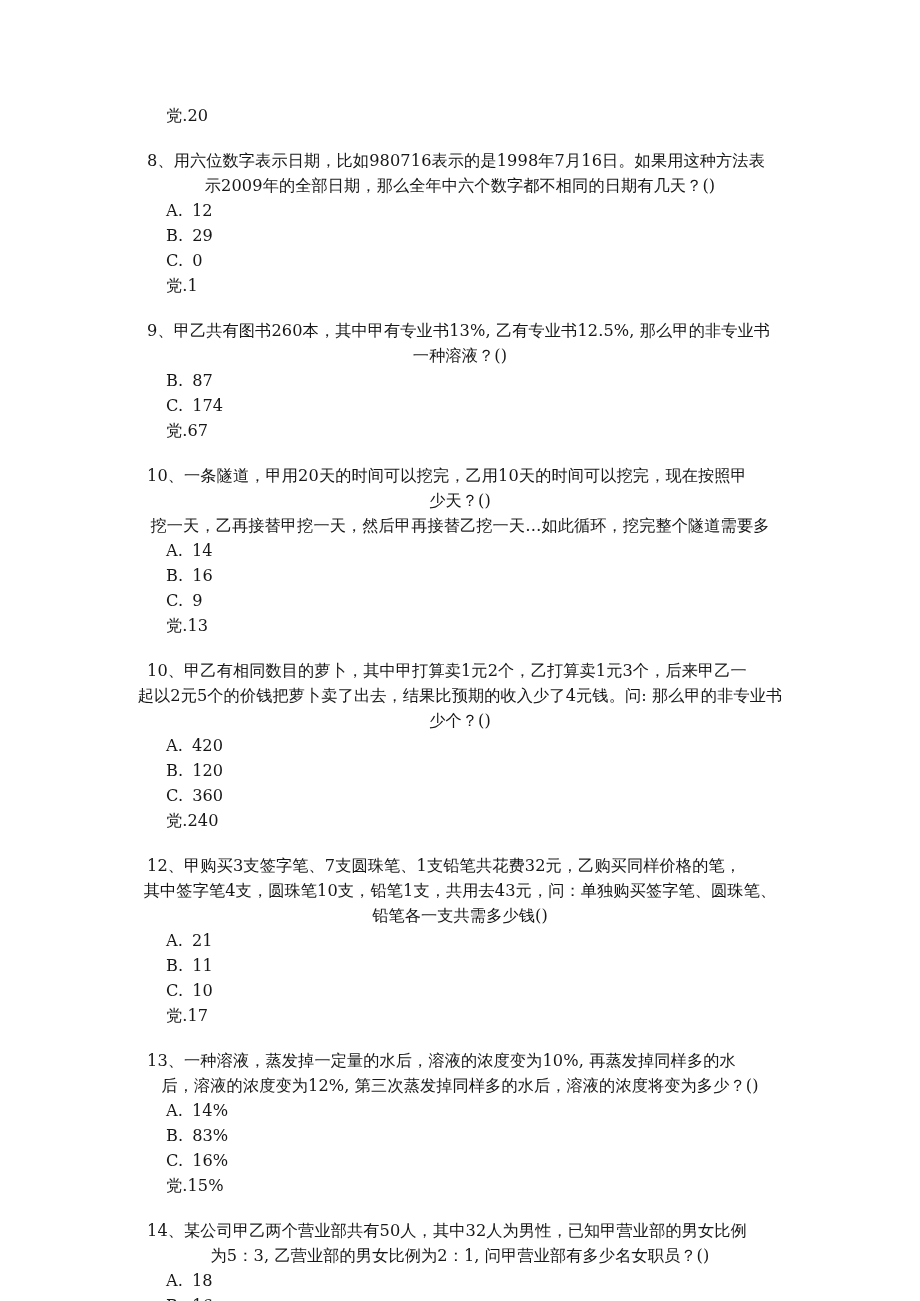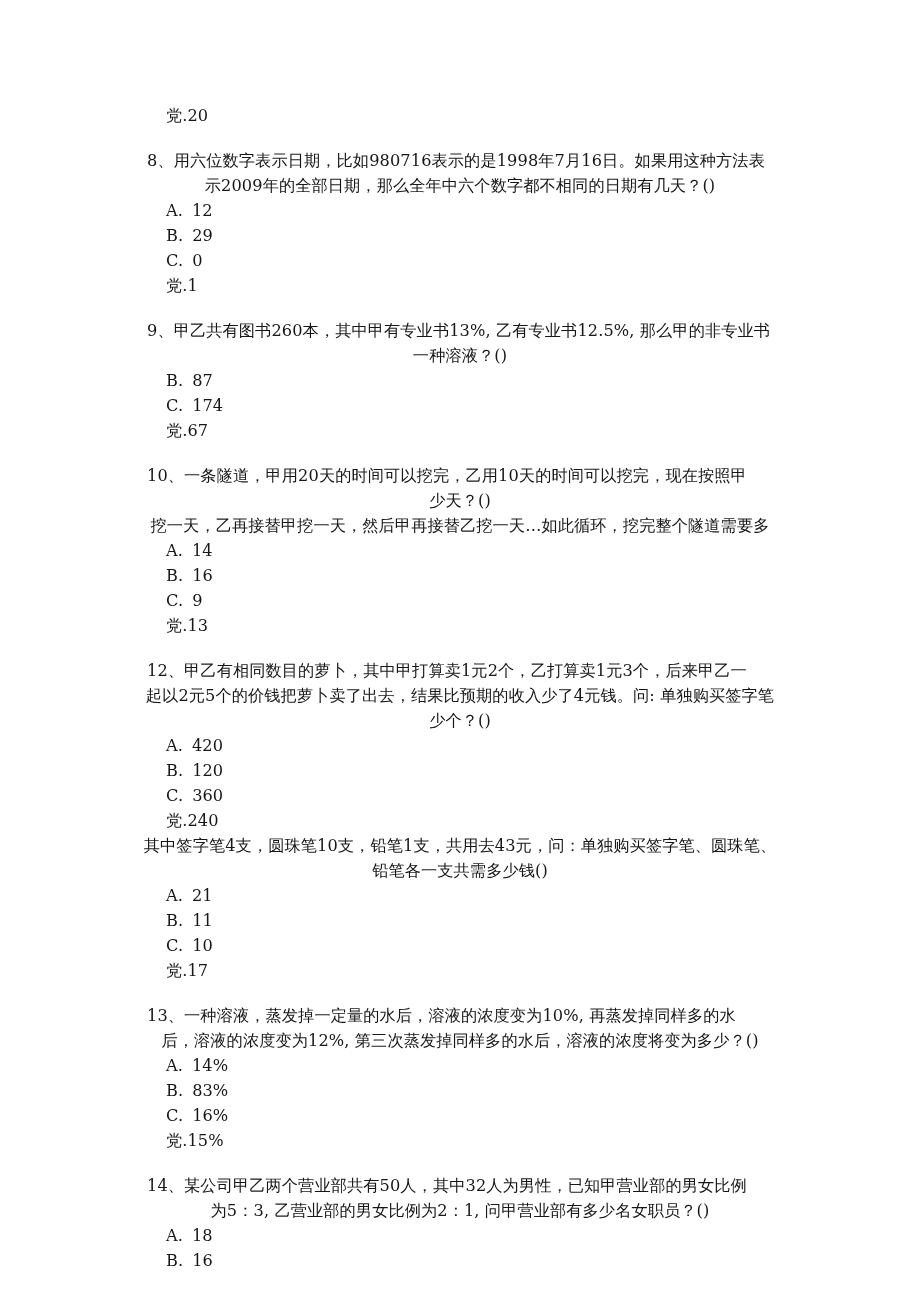--- a/index.html
+++ b/index.html
@@ -99,27 +99,28 @@
       <div class="line opt"><span class="opt-label">B.</span><span class="opt-gap"> </span><span class="num">87</span></div>
       <div class="line opt"><span class="opt-label">C.</span><span class="opt-gap"> </span><span class="num">174</span></div>
       <div class="line opt"><span class="opt-label">党.</span><span class="opt-gap tight"></span><span class="num">67</span></div>
       <div class="line q-first">10、一条隧道，甲用20天的时间可以挖完，乙用10天的时间可以挖完，现在按照甲</div>
       <div class="line q-cont">少天？()</div>
       <div class="line q-cont">挖一天，乙再接替甲挖一天，然后甲再接替乙挖一天…如此循环，挖完整个隧道需要多</div>
       <div class="line opt"><span class="opt-label">A.</span><span class="opt-gap"> </span><span class="num">14</span></div>
       <div class="line opt"><span class="opt-label">B.</span><span class="opt-gap"> </span><span class="num">16</span></div>
       <div class="line opt"><span class="opt-label">C.</span><span class="opt-gap"> </span><span class="num">9</span></div>
       <div class="line opt"><span class="opt-label">党.</span><span class="opt-gap tight"></span><span class="num">13</span></div>
-      <div class="line q-first">12、甲乙有相同数目的萝卜，其中甲打算卖1元2个，乙打算卖1元3个，后来甲乙一</div>
-      <div class="line q-cont">起以2元5个的价钱把萝卜卖了出去，结果比预期的收入少了4元钱。问: 单独购买签字笔</div>
+      <div class="line q-first">10、甲乙有相同数目的萝卜，其中甲打算卖1元2个，乙打算卖1元3个，后来甲乙一</div>
+      <div class="line q-cont">起以2元5个的价钱把萝卜卖了出去，结果比预期的收入少了4元钱。问: 那么甲的非专业书</div>
       <div class="line q-cont">少个？()</div>
       <div class="line opt"><span class="opt-label">A.</span><span class="opt-gap"> </span><span class="num">420</span></div>
       <div class="line opt"><span class="opt-label">B.</span><span class="opt-gap"> </span><span class="num">120</span></div>
       <div class="line opt"><span class="opt-label">C.</span><span class="opt-gap"> </span><span class="num">360</span></div>
       <div class="line opt"><span class="opt-label">党.</span><span class="opt-gap tight"></span><span class="num">240</span></div>
+      <div class="line q-first">12、甲购买3支签字笔、7支圆珠笔、1支铅笔共花费32元，乙购买同样价格的笔，</div>
       <div class="line q-cont">其中签字笔4支，圆珠笔10支，铅笔1支，共用去43元，问：单独购买签字笔、圆珠笔、</div>
       <div class="line q-cont">铅笔各一支共需多少钱()</div>
       <div class="line opt"><span class="opt-label">A.</span><span class="opt-gap"> </span><span class="num">21</span></div>
       <div class="line opt"><span class="opt-label">B.</span><span class="opt-gap"> </span><span class="num">11</span></div>
       <div class="line opt"><span class="opt-label">C.</span><span class="opt-gap"> </span><span class="num">10</span></div>
       <div class="line opt"><span class="opt-label">党.</span><span class="opt-gap tight"></span><span class="num">17</span></div>
       <div class="line q-first">13、一种溶液，蒸发掉一定量的水后，溶液的浓度变为10%, 再蒸发掉同样多的水</div>
       <div class="line q-cont">后，溶液的浓度变为12%, 第三次蒸发掉同样多的水后，溶液的浓度将变为多少？()</div>
       <div class="line opt"><span class="opt-label">A.</span><span class="opt-gap"> </span><span class="num">14%</span></div>
       <div class="line opt"><span class="opt-label">B.</span><span class="opt-gap"> </span><span class="num">83%</span></div>

